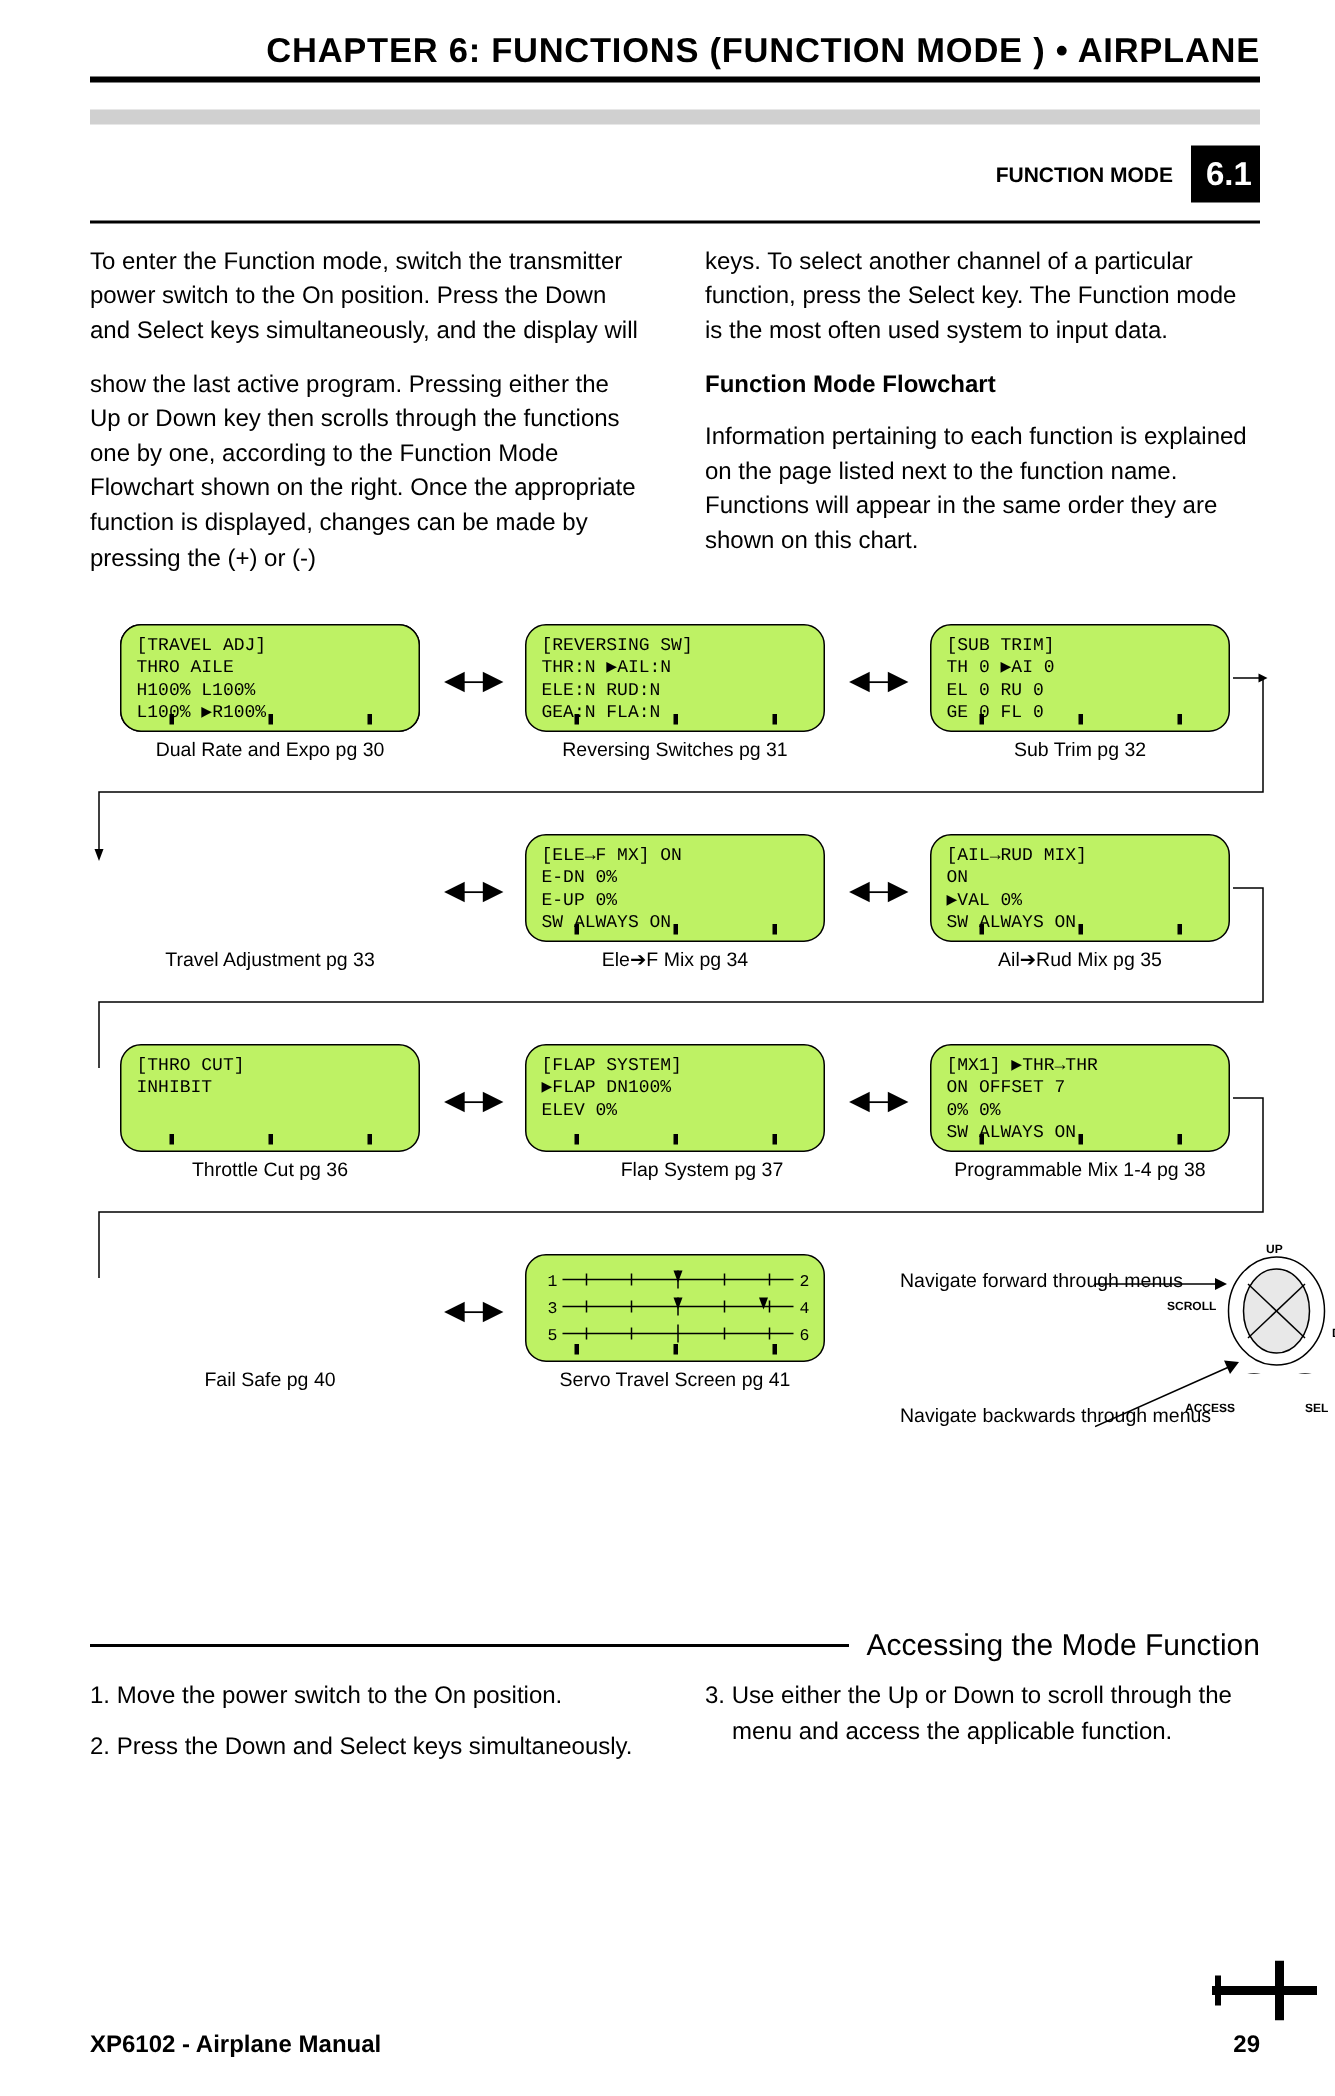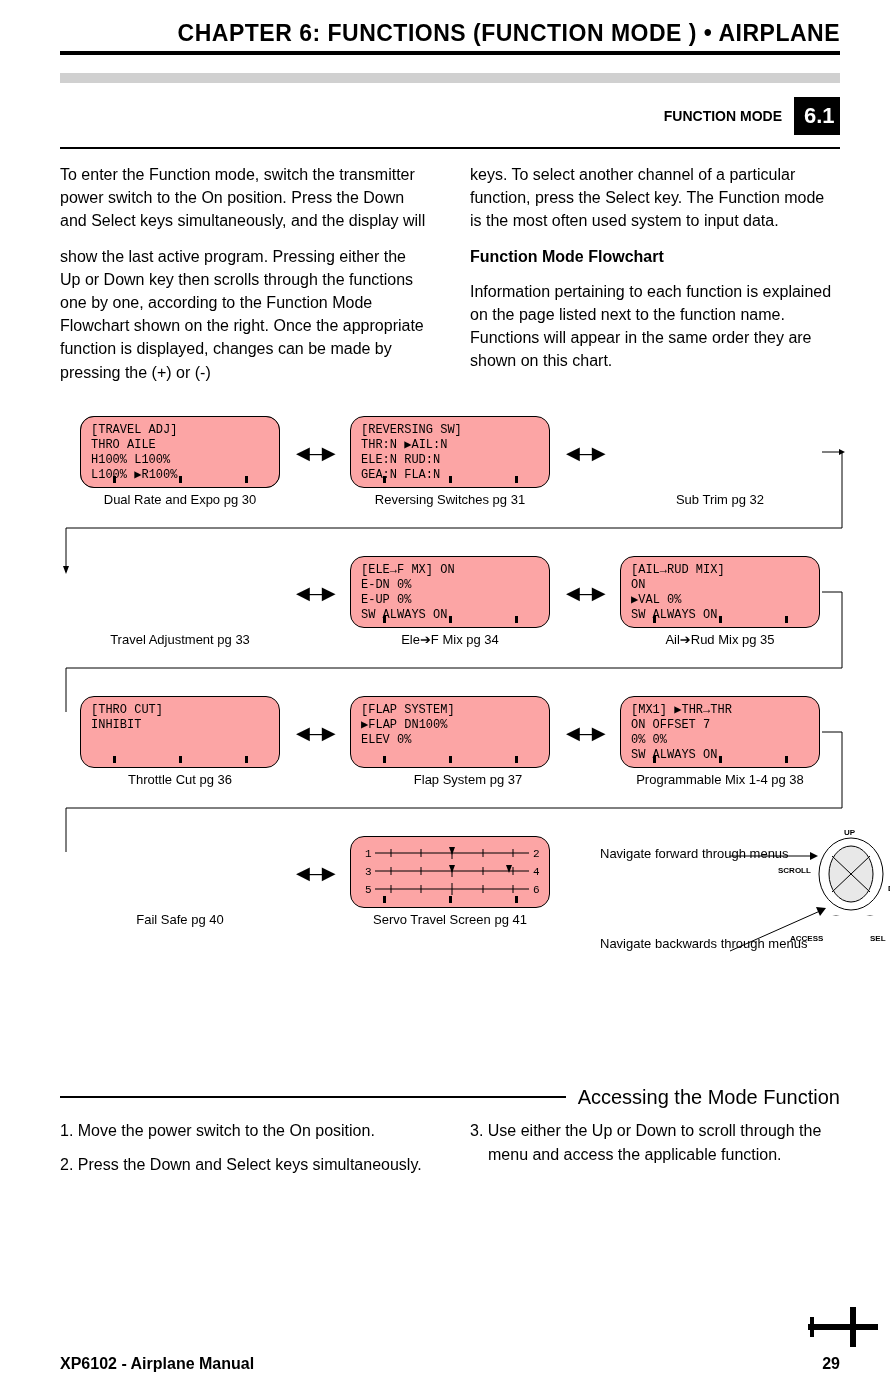--- a/index.html
+++ b/index.html
@@ -23,21 +23,21 @@
   .col { flex:1; font-size:16px; line-height:1.45; }
   .col p { margin-bottom:12px; }
   .col .bold { font-weight:bold; }
   .flowchart { position:relative; height:630px; margin:20px 0 40px; }
   .lcd {
     position:absolute; width:200px; height:72px;
     border:1px solid #000; border-radius:14px;
     padding:6px 10px 2px 10px;
     font-family:"Courier New",monospace;
     font-size:12px; line-height:1.25;
-    background:#fca5a5;
+    background:#bef264;
   }
   .lcd .bar { position:absolute; left:0; right:0; bottom:4px; display:flex; justify-content:space-around; }
   .lcd .tick { width:3px; height:7px; background:#000; }
   .lcd-label { position:absolute; font-size:13px; width:200px; text-align:center; }
   .arrows { position:absolute; font-size:18px; letter-spacing:-3px; }
   .nav-note { position:absolute; font-size:13px; line-height:1.3; }
   .controller { position:absolute; width:80px; height:80px; }
   .footer { display:flex; justify-content:space-between; font-size:16px; font-weight:bold; position:absolute; left:60px; right:50px; bottom:24px; }
   .access-title-row { display:flex; align-items:center; margin:30px 0 6px; }
   .access-line { flex:1; height:2px; background:#000; margin-right:12px; }
@@ -103,20 +103,31 @@
     <div class="bar">
         <span class="tick"></span>
         <span class="tick"></span>
         <span class="tick"></span>
       </div>
   </div>
   <div class="lcd-label" style="left:290px; top:76px;">Reversing Switches pg 31</div>
 
   <div class="arrows" style="left:506px; top:26px;">◀—▶</div>
 
+  <div class="lcd" style="left:560px; top:0;">
+    <div>[SUB TRIM]</div>
+    <div>TH   0  ▶AI   0</div>
+    <div>EL   0   RU   0</div>
+    <div>GE   0   FL   0</div>
+    <div class="bar">
+        <span class="tick"></span>
+        <span class="tick"></span>
+        <span class="tick"></span>
+      </div>
+  </div>
   <div class="lcd-label" style="left:560px; top:76px;">Sub Trim pg 32</div>
 
   <svg style="position:absolute; left:0; top:30px;" width="790" height="130">
     <polyline points="762,6 782,6 782,82 6,82 6,126" fill="none" stroke="#000"></polyline>
     <polyline points="779,3 785,6 779,9" fill="#000"></polyline>
     <polyline points="3,120 6,128 9,120" fill="#000"></polyline>
   </svg>
 
   <div class="lcd" style="left:20px; top:140;">
     <div>[TRAVEL ADJ]</div>

